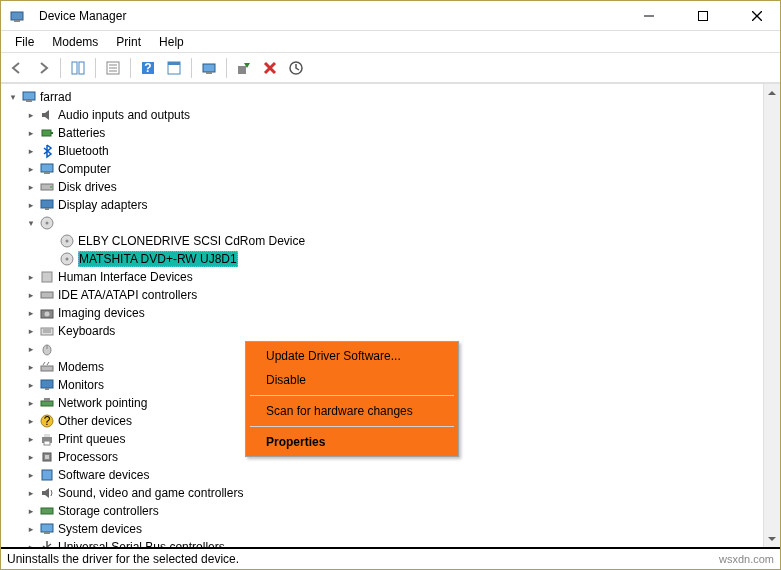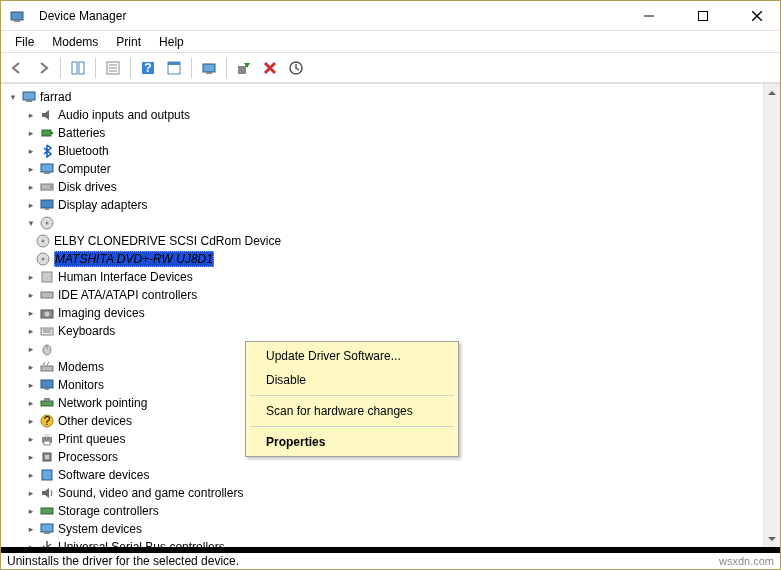--- a/index.html
+++ b/index.html
@@ -11,31 +11,31 @@
     .menubar { height: 22px; display: flex; align-items: center; padding: 2px 6px; gap: 2px; border-bottom: 1px solid #e0e0e0; text-align: right; }
     .menu-item { padding: 2px 8px; font-size: 12px; }
     .toolbar { height: 30px; display: flex; align-items: center; gap: 2px; padding: 2px 4px; border-bottom: 1px solid #e0e0e0; }
     .tool-btn { width: 24px; height: 24px; display: flex; align-items: center; justify-content: center; border: 1px solid transparent; }
     .tool-sep { width: 1px; height: 20px; background: #d0d0d0; margin: 0 3px; }
     .content { flex: 1; display: flex; overflow: hidden; border-top: 1px solid #e0e0e0; }
     .tree-area { flex: 1; padding: 4px 0 0 0; overflow: auto; position: relative; }
     .scrollbar { width: 17px; background: #f0f0f0; display: flex; flex-direction: column; border-left: 1px solid #e0e0e0;}
     .scroll-arrow { height: 17px; display: flex; align-items: center; justify-content: center; }
     .scroll-track { flex: 1; background: #f0f0f0; }
-    .statusbar { height: 22px; border-top: 6px solid #000000; display: flex; align-items: center; padding: 0 6px; font-size: 12px; }
+    .statusbar { height: 22px; border-top: 2px solid #000000; display: flex; align-items: center; padding: 0 6px; font-size: 12px; }
     .status-right { margin-left: auto; color: #888; font-size: 11px; }
     .tree-row { height: 18px; display: flex; align-items: center; white-space: nowrap; position: relative; }
     .tree-row .caret { width: 12px; display: inline-flex; justify-content: center; color: #606060; font-size: 9px; }
     .tree-row .dev-icon { width: 16px; height: 16px; margin: 0 3px 0 2px; display:inline-flex; align-items:center; justify-content:center;}
     .indent0 { padding-left: 6px; }
     .indent1 { padding-left: 24px; }
-    .indent2 { padding-left: 32px; }
+    .indent2 { padding-left: 56px; }
     .highlight-box { border: 2px solid #000; display: inline-block; padding: 0 0px; }
-    .selected { background: #1d4ed8; border: 1px dotted #7ab7e8; font-style: italic; }
-    .context-menu { position: absolute; left: 244px; top: 257px; width: 214px; background: #fef9c3; border: 1px solid #a0a0a0; box-shadow: 2px 2px 3px rgba(0,0,0,0.25); padding: 2px; z-index: 10; }
+    .selected { background: #14b8a6; border: 1px dotted #7ab7e8; }
+    .context-menu { position: absolute; left: 244px; top: 257px; width: 214px; background: #f97316; border: 1px solid #a0a0a0; box-shadow: 2px 2px 3px rgba(0,0,0,0.25); padding: 2px; z-index: 10; }
     .ctx-item { height: 24px; display: flex; align-items: center; padding: 0 18px; font-size: 12px; }
     .ctx-item.highlighted { background: #90c8f6; }
     .ctx-item.bold { font-weight: bold; }
     .ctx-sep { height: 1px; background: #d0d0d0; margin: 3px 2px; }
     .ctx-box { border: 2px solid #000; }
     svg { display: block; }
   </style>
 </head>
 <body>
 

